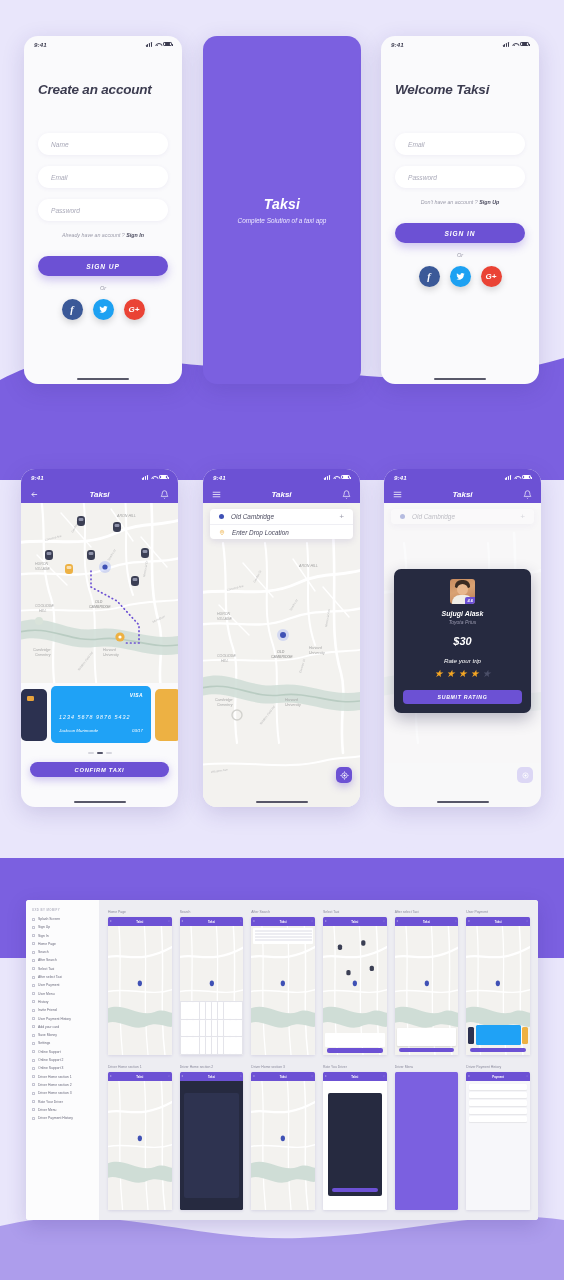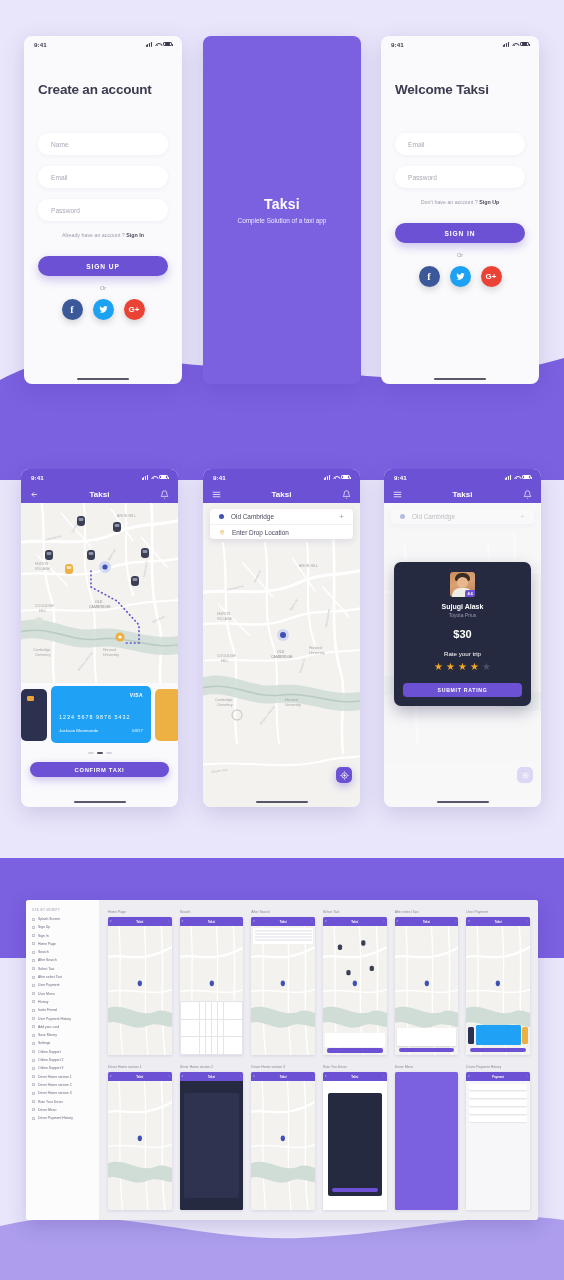--- a/index.html
+++ b/index.html
@@ -14,23 +14,24 @@
 
   
   .bg-wave { position:absolute; left:0; width:564px; pointer-events:none; }
   .bg-band-1 { top:340px; height:140px; }
   .bg-band-2 { top:828px; height:130px; }
 
   
   .phone {
     position:absolute;
     background:#FAFAFC;
-    border-radius:8px;
+    border-radius:14px;
     box-shadow:0 6px 22px rgba(60,40,130,.17);
     overflow:hidden;
+    font-style:italic;
   }
   .statusbar {
     height:16px; display:flex; align-items:center;
     justify-content:space-between; padding:0 10px;
     font-size:6.2px; font-weight:bold; letter-spacing:.1px;
   }
   .sb-dark { color:#3b3b4f; }
   .sb-light { color:#ffffff; }
   .sb-icons { display:flex; align-items:center; gap:2.5px; }
   .bars { display:flex; align-items:flex-end; gap:.7px; height:5px; }
@@ -535,21 +536,21 @@
     </div>
 
     <div class="searchcard" style="top:40px;opacity:.35">
       <div class="srow">
         <span class="dot"></span>
         <span>Old Cambridge</span>
         <span class="plus">+</span>
       </div>
     </div>
 
-    <div class="ratecard" style="top:93px">
+    <div class="ratecard" style="top:100px">
       <div class="avatar">
         <div class="hair"></div>
         <div class="face"></div>
         <div class="body"></div>
         <div class="score">4.6</div>
       </div>
       <div class="r-name">Sujugi Alask</div>
       <div class="r-car">Toyota Prius</div>
       <div class="r-price">$30</div>
       <div class="r-lab">Rate your trip</div>

